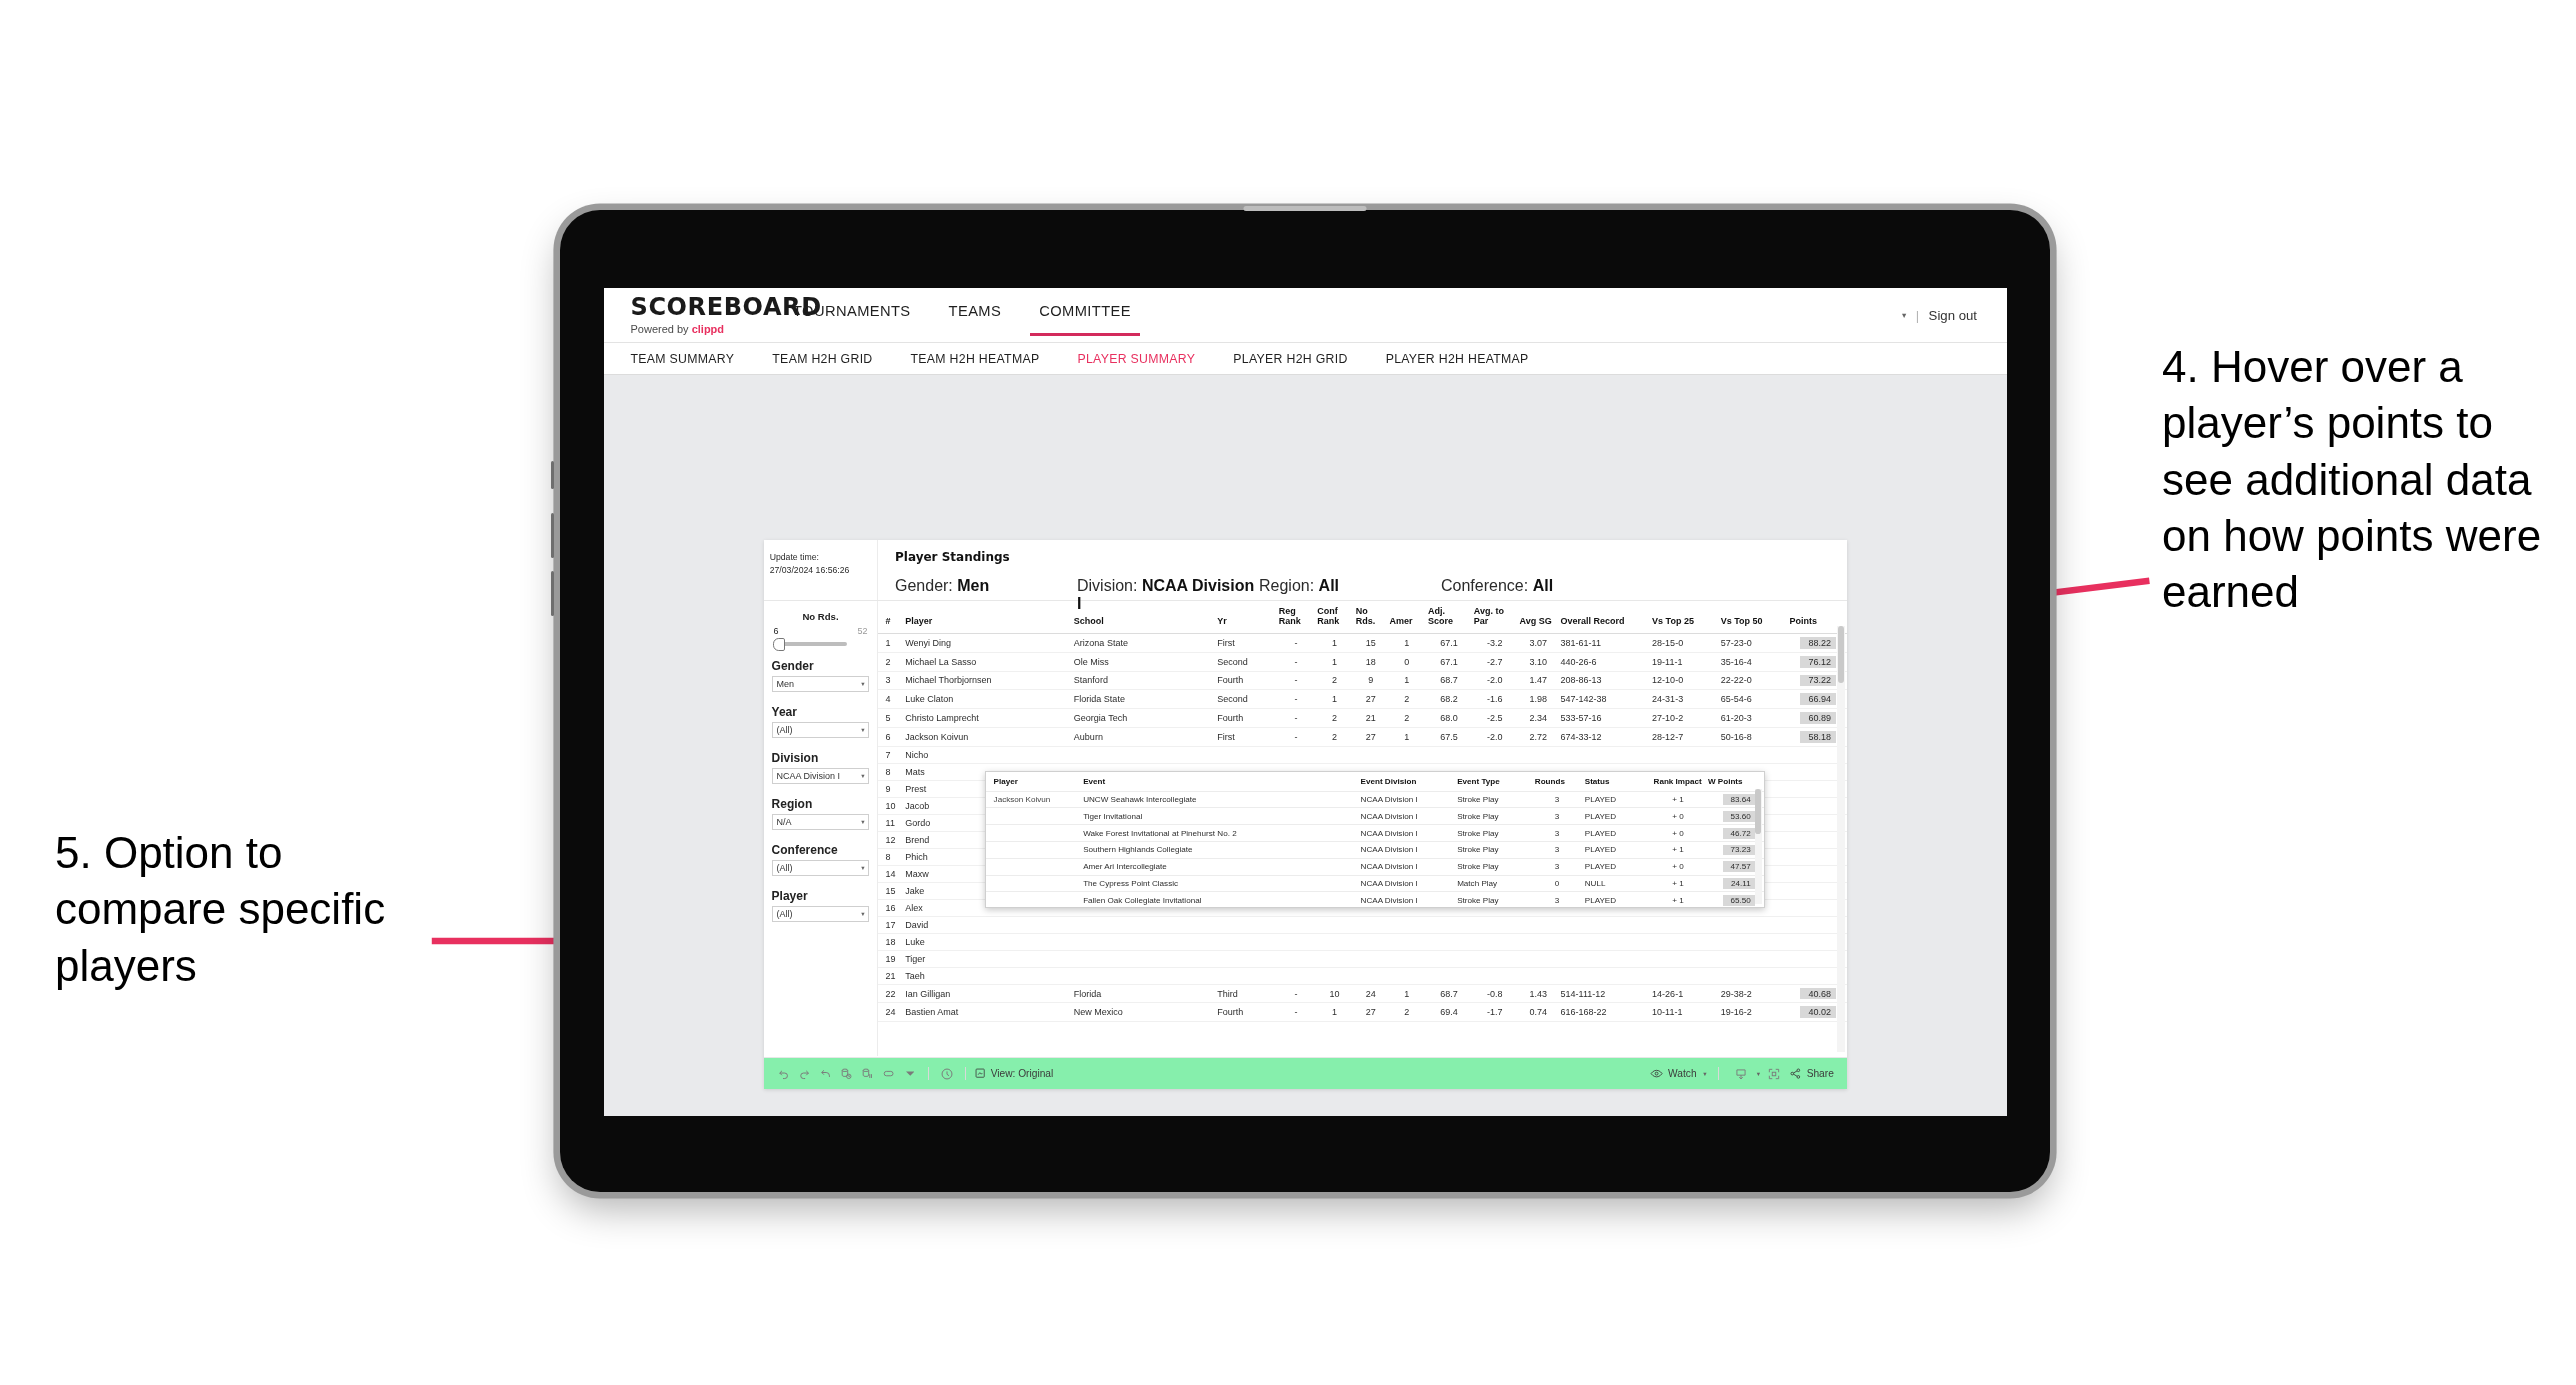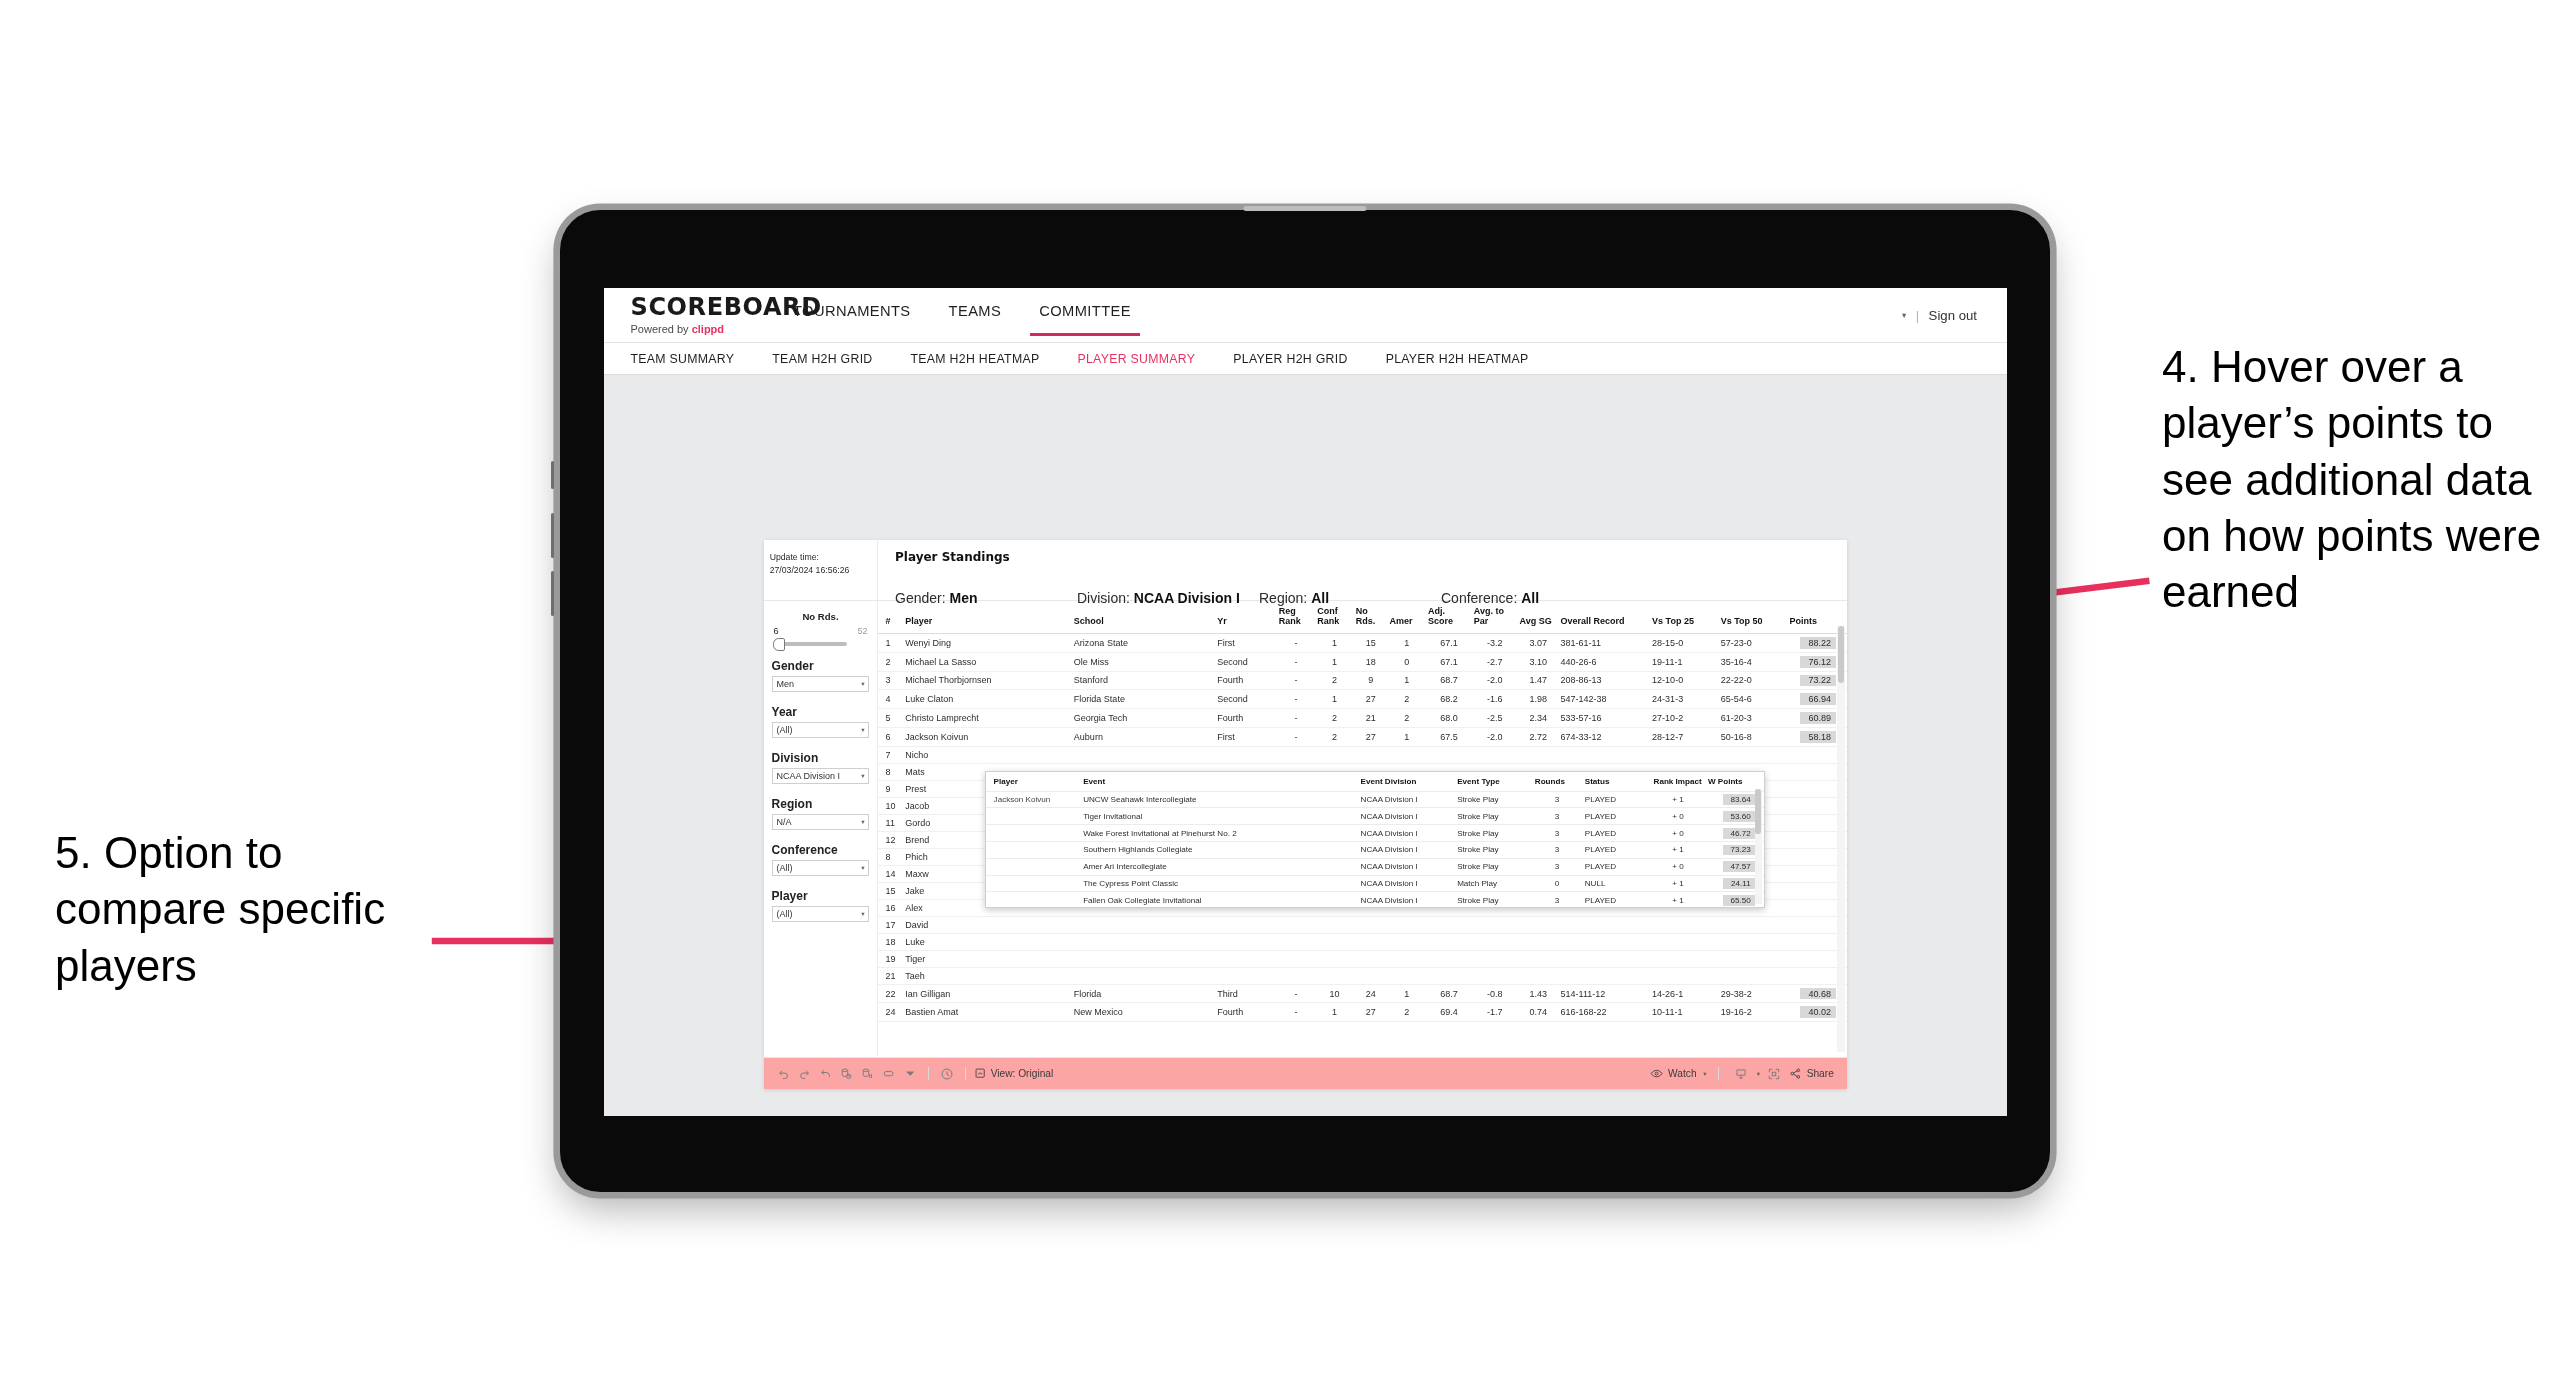--- a/index.html
+++ b/index.html
@@ -109,21 +109,21 @@
   #viz-top {
     display: flex; border-bottom: 0.9px solid #e7e7e7; height: 61px;
   }
   #update-box {
     width: 114px; padding: 11.4px 0 0 5.7px;
     font-size: 8.7px; color: #2b2b2b; line-height: 1.45;
     border-right: 0.9px solid #ececec;
   }
   #title-box { padding: 10.4px 0 0 17px; flex: 1; }
   #title-box .title { font-size: 12px; font-weight: 700; color: #111; font-family: "DejaVu Sans", sans-serif; }
-  #filter-line { display: flex; margin-top: 26px; font-size: 14px; color: #2b2b2b; }
+  #filter-line { display: flex; margin-top: 13px; font-size: 16px; color: #2b2b2b; }
   #filter-line .fl { width: 182px; }
   #filter-line .fl b { font-weight: 700; color: #111; }
 
   #viz-body { display: flex; height: 455px; }
 
   
   #side {
     width: 114px; border-right: 0.9px solid #ececec;
     padding: 9.5px 7.6px 0 7.6px; flex-shrink: 0;
   }
@@ -214,21 +214,21 @@
   .t-rank   { width: 49px; text-align: center; }
   .t-wp     { width: 53px; text-align: right; padding-right: 9.5px !important; }
   .t-wp span { background: #d8d8d8; padding: 0.9px 3.8px; display: inline-block; min-width: 32px; text-align: right; }
   #tipscroll { position: absolute; right: 1.9px; top: 17px; bottom: 2.8px; width: 7.6px; background: #f4f4f4; }
   #tipscroll .thumb { position: absolute; top: 0; left: 0.9px; width: 5.7px; height: 45px; background: #c9c9c9; border-radius: 2.8px; }
 
   
   #viz-bottom {
     height: 32px; border-top: 0.9px solid #e7e7e7;
     display: flex; align-items: center; padding: 0 13.2px 0 9.5px;
-    background: #fca5a5; font-size: 10px; color: #555;
+    background: #86efac; font-size: 10px; color: #555;
     position: absolute; bottom: 0; left: 0; right: 0;
   }
   .tb-ic { width: 21px; height: 21px; display: inline-flex; align-items: center; justify-content: center; color: #7a7a7a; cursor: pointer; }
   .tb-sep { width: 0.9px; height: 13.2px; background: #d9d9d9; margin: 0 7.6px; }
   .tb-txt { display: inline-flex; align-items: center; gap: 4.7px; cursor: pointer; color: #3b3b3b; font-size: 10.2px; }
   #tb-right { margin-left: auto; display: flex; align-items: center; gap: 3.8px; }
   .caret-sm { font-size: 6.6px; color: #666; margin-left: 1.9px; }
 </style>
 </head>
 <body>

